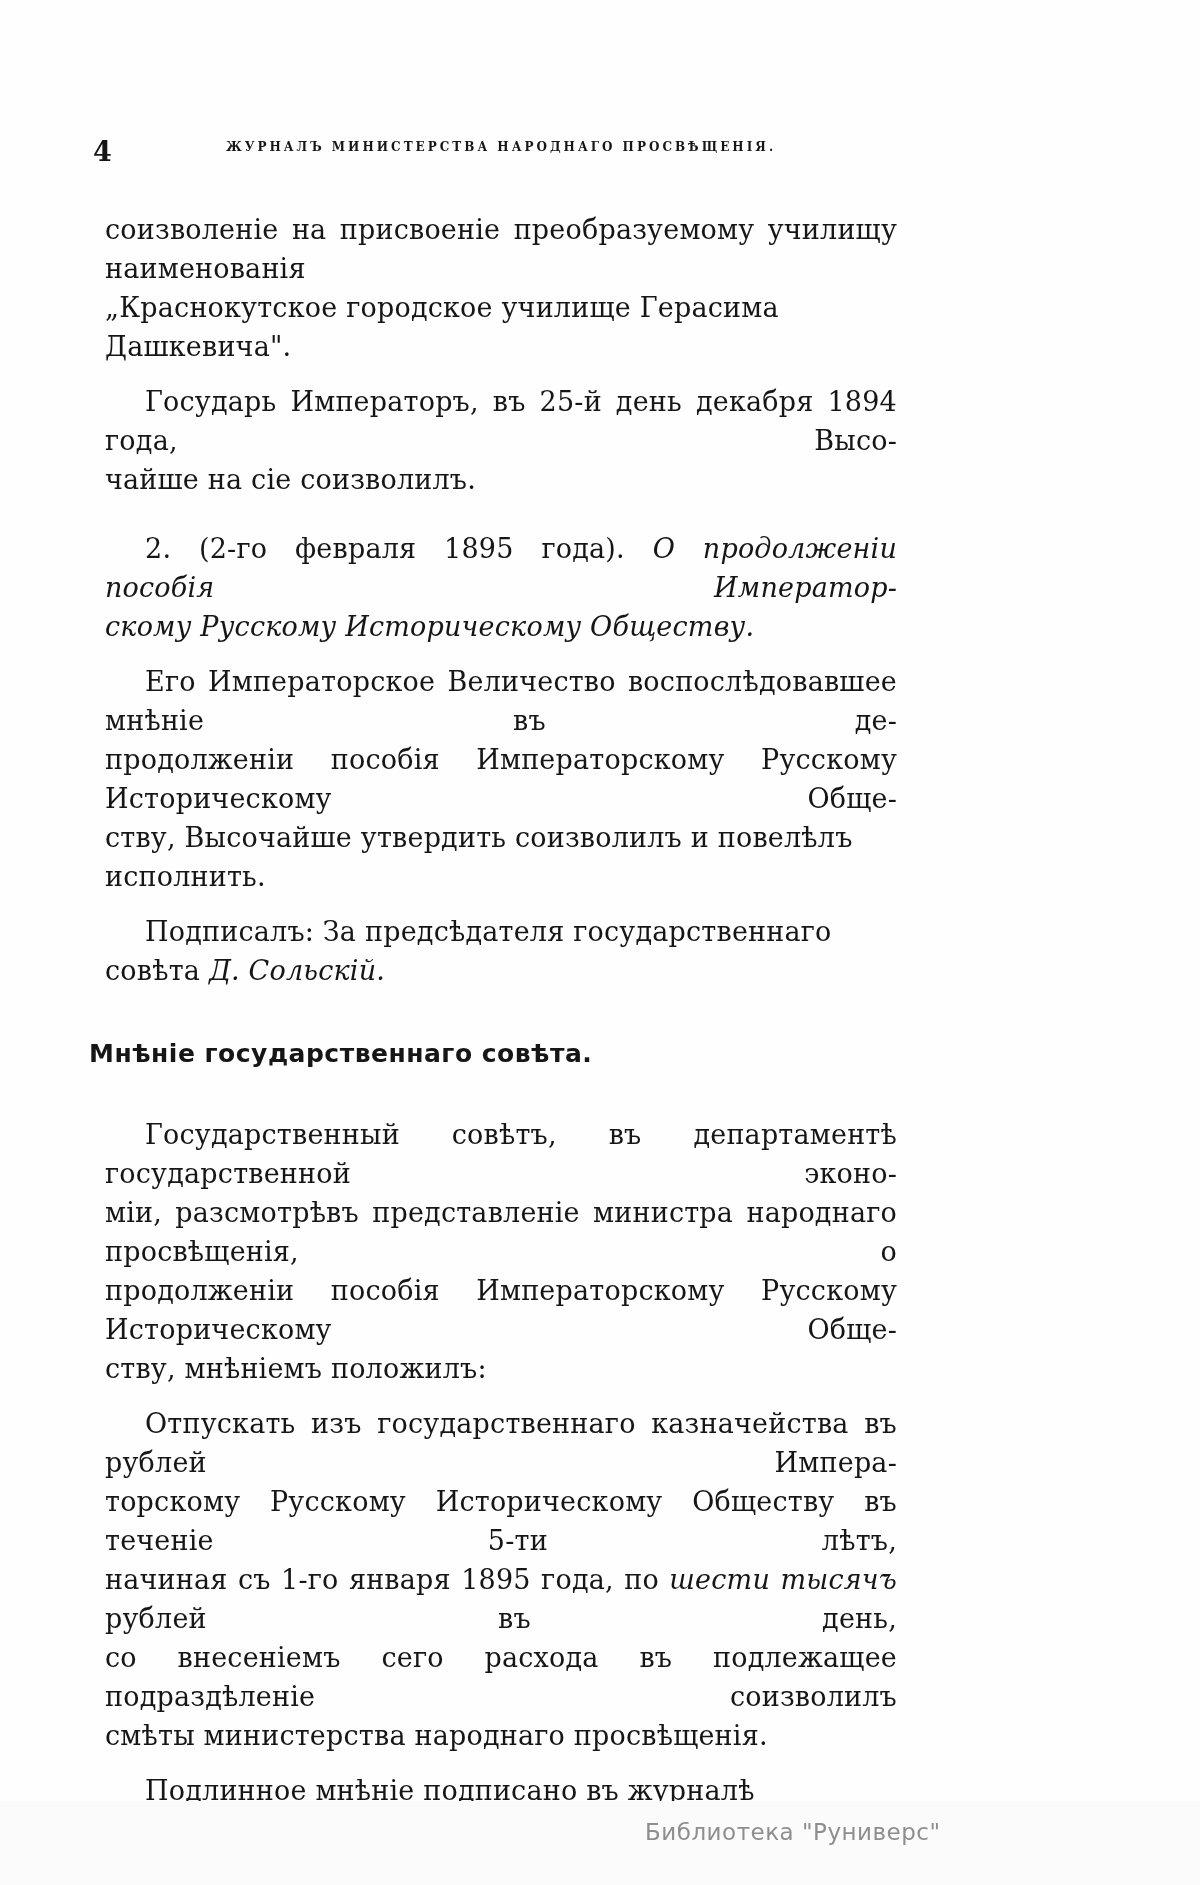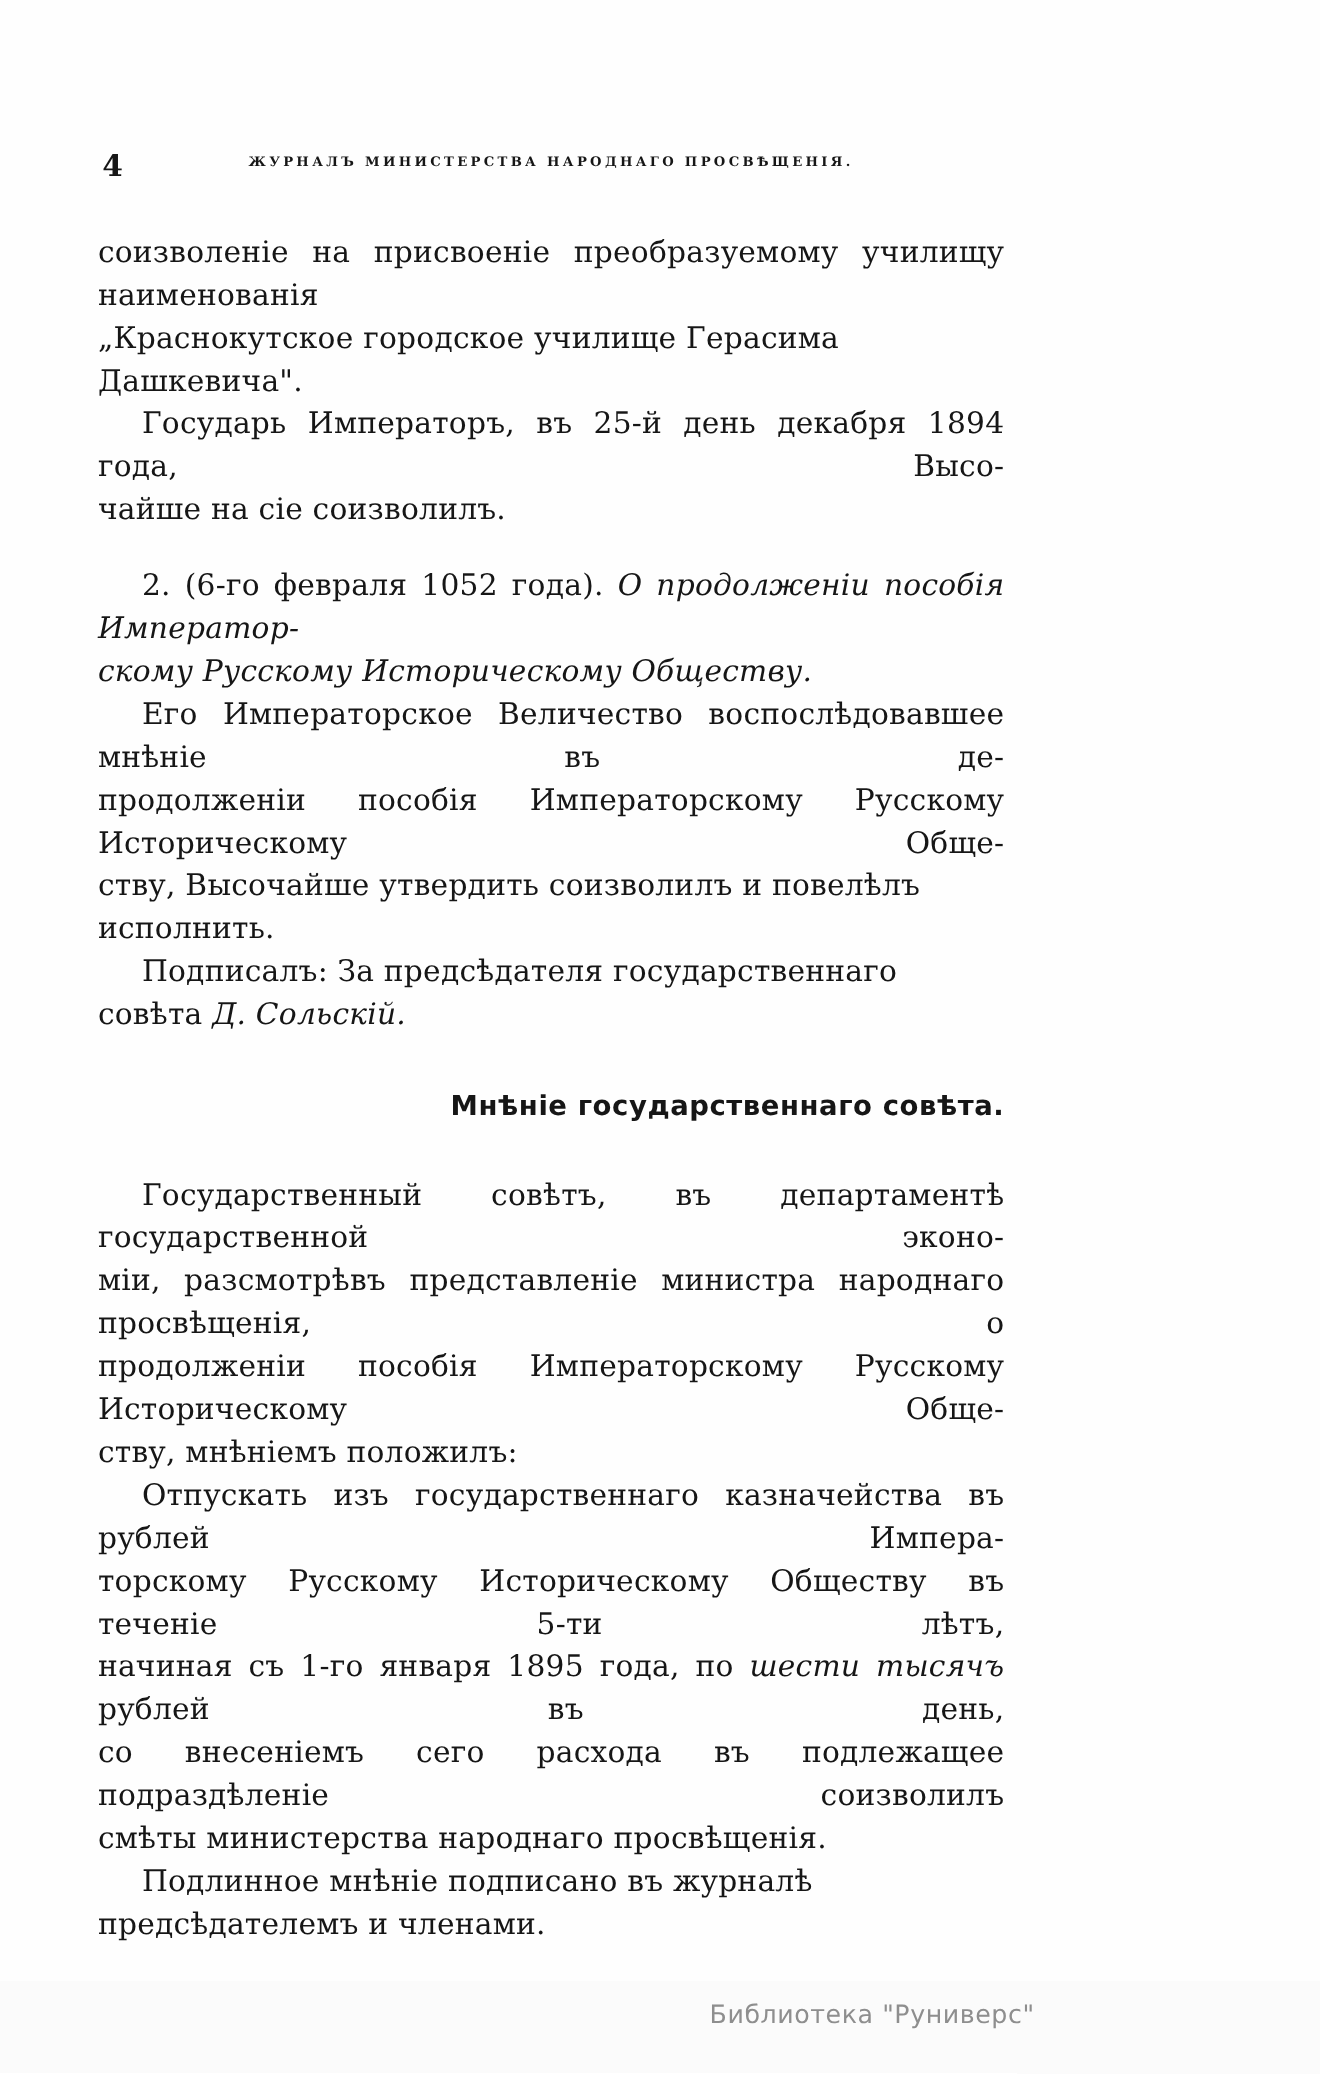--- a/index.html
+++ b/index.html
@@ -35,30 +35,30 @@
     position: absolute;
     left: 0; right: 0;
     top: 4px;
     text-align: center;
     font-size: 12px;
     font-weight: bold;
     letter-spacing: 3px;
     white-space: nowrap;
   }
   .body-text { font-size: 27px; line-height: 39px; letter-spacing: 0.2px; }
-  .para { margin: 0; }
+  .para { margin: 16px; }
   .para.item { margin-top: 30px; }
   .line { min-height: 39px; }
   .line.just { text-align: justify; text-align-last: justify; }
   .line.indent { text-indent: 40px; }
   .seg.it { font-style: italic; }
   .heading {
     margin-top: 44px;
     margin-bottom: 42px;
-    text-align: right;
+    text-align: left;
     font-family: "DejaVu Sans", "Liberation Sans", sans-serif;
     font-weight: bold;
     font-size: 25px;
     letter-spacing: 0.5px;
   }
   .footer-strip {
     position: absolute;
     left: 0; bottom: 0;
     width: 100%;
     height: 84px;
@@ -89,21 +89,21 @@
     <div class="body-text" id="doc-body">
         <div class="para">
           <div class="line just"><span class="seg">соизволеніе на присвоеніе преобразуемому училищу наименованія</span></div>
           <div class="line"><span class="seg">„Краснокутское городское училище Герасима Дашкевича".</span></div>
         </div>
         <div class="para">
           <div class="line indent just"><span class="seg">Государь Императоръ, въ 25-й день декабря 1894 года, Высо-</span></div>
           <div class="line"><span class="seg">чайше на сіе соизволилъ.</span></div>
         </div>
         <div class="para item">
-          <div class="line indent just"><span class="seg">2. (6-го февраля 1052 года). </span><span class="seg it">О продолженіи пособія Император-</span></div>
+          <div class="line indent just"><span class="seg">2. (2-го февраля 1895 года). </span><span class="seg it">О продолженіи пособія Император-</span></div>
           <div class="line"><span class="seg it">скому Русскому Историческому Обществу.</span></div>
         </div>
         <div class="para">
           <div class="line indent just"><span class="seg">Его Императорское Величество воспослѣдовавшее мнѣніе въ де-</span></div>
           <div class="line just"><span class="seg">продолженіи пособія Императорскому Русскому Историческому Обще-</span></div>
           <div class="line"><span class="seg">ству, Высочайше утвердить соизволилъ и повелѣлъ исполнить.</span></div>
         </div>
         <div class="para">
           <div class="line indent"><span class="seg">Подписалъ: За предсѣдателя государственнаго совѣта </span><span class="seg it">Д. Сольскій.</span></div>
         </div>

